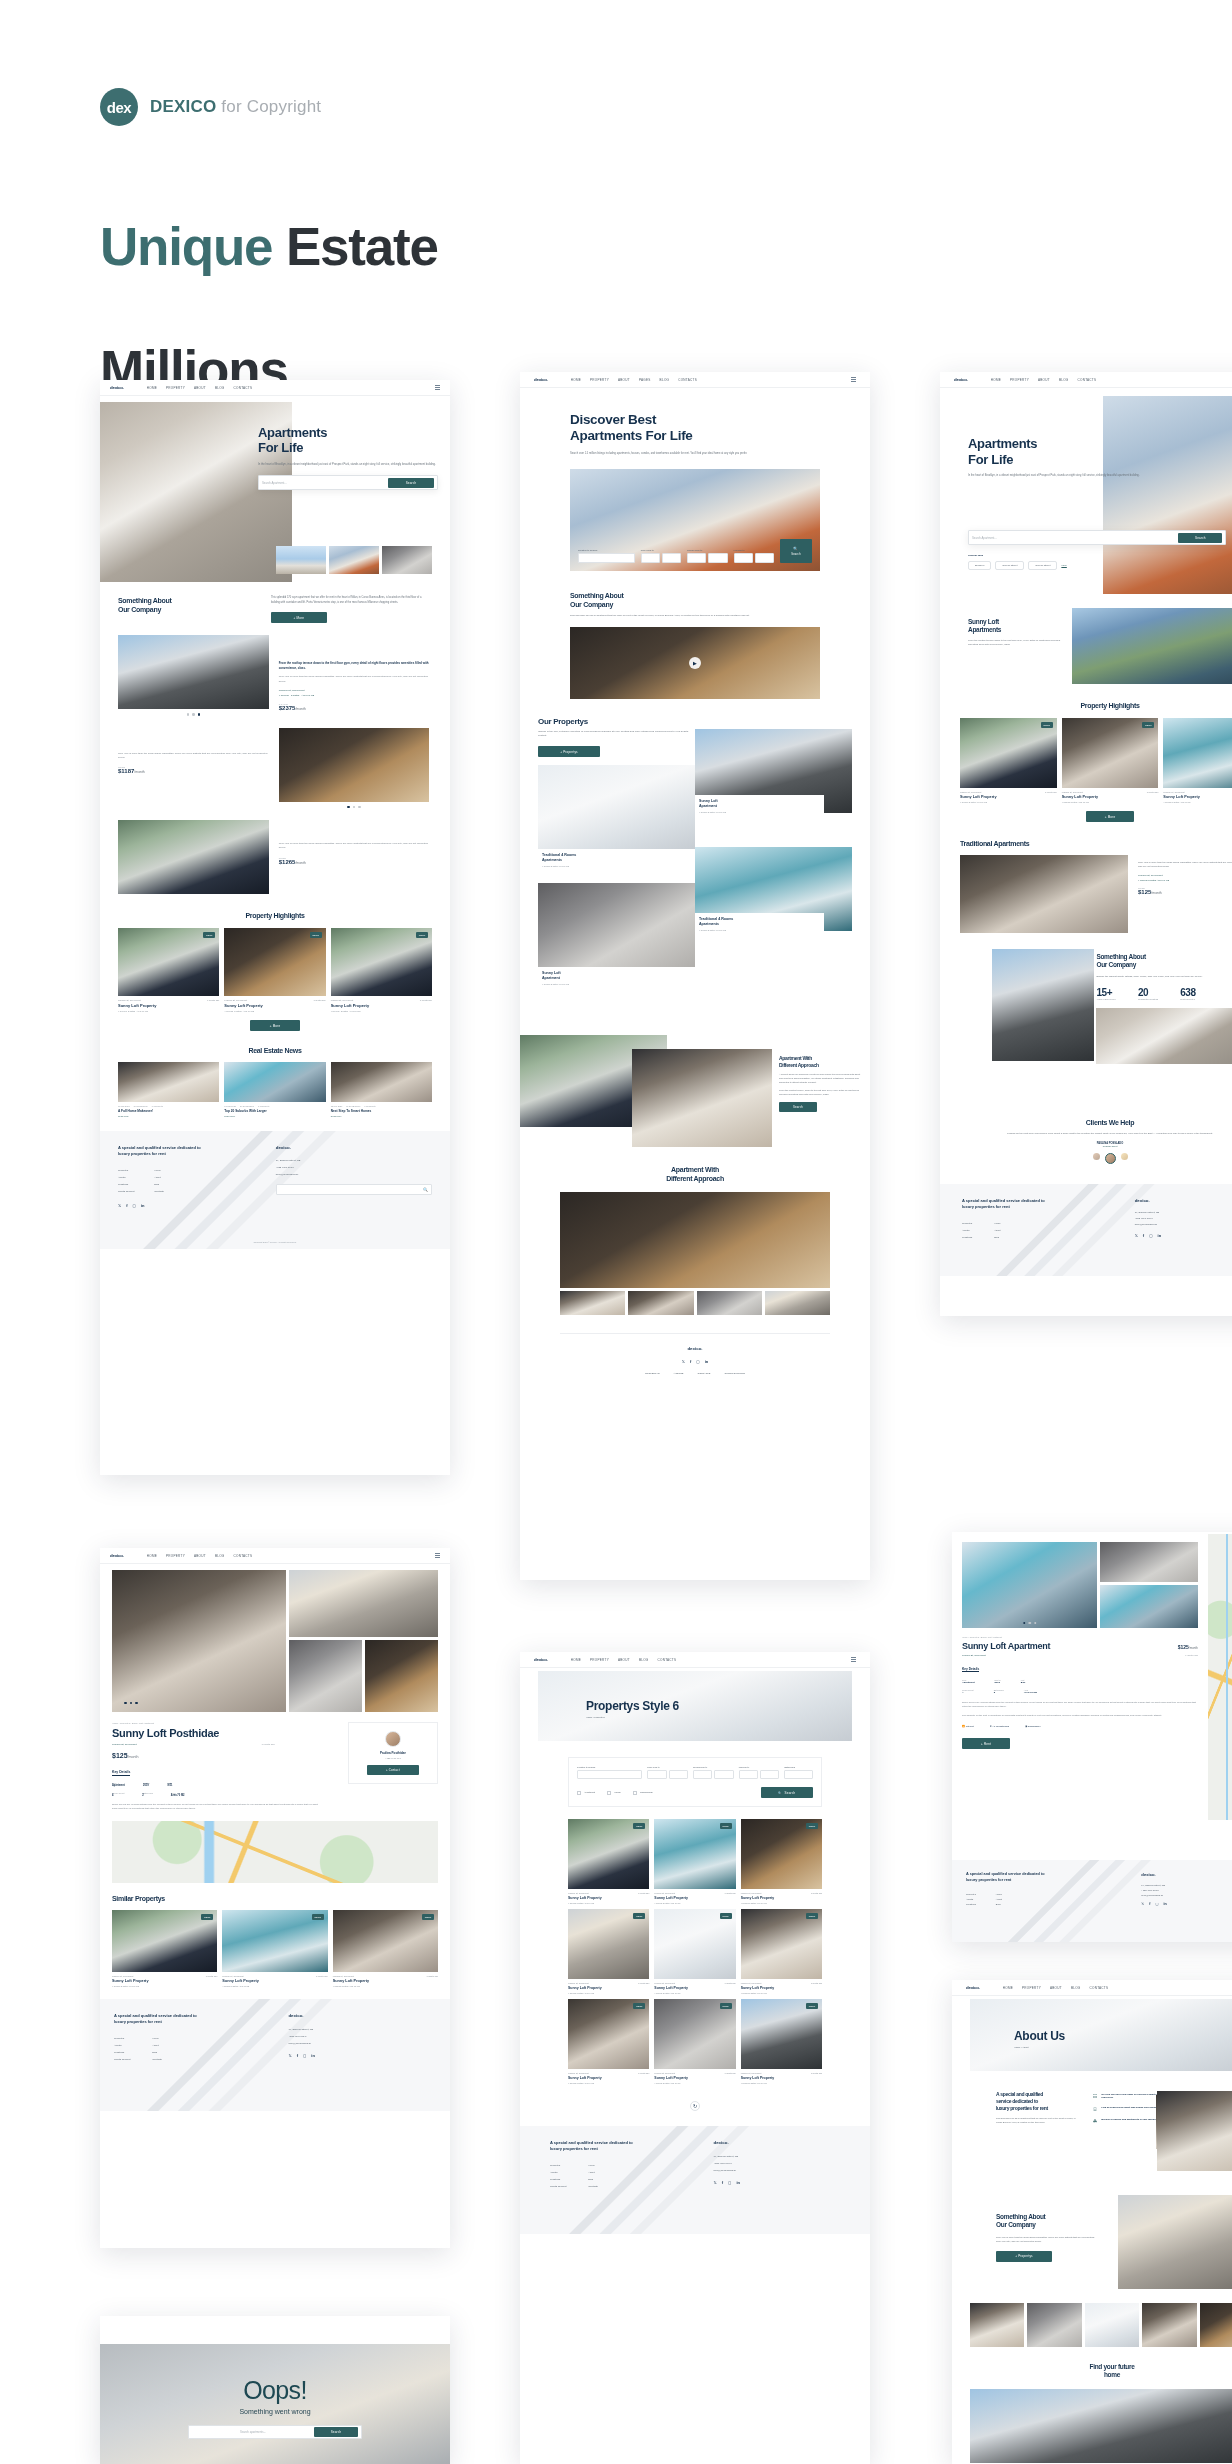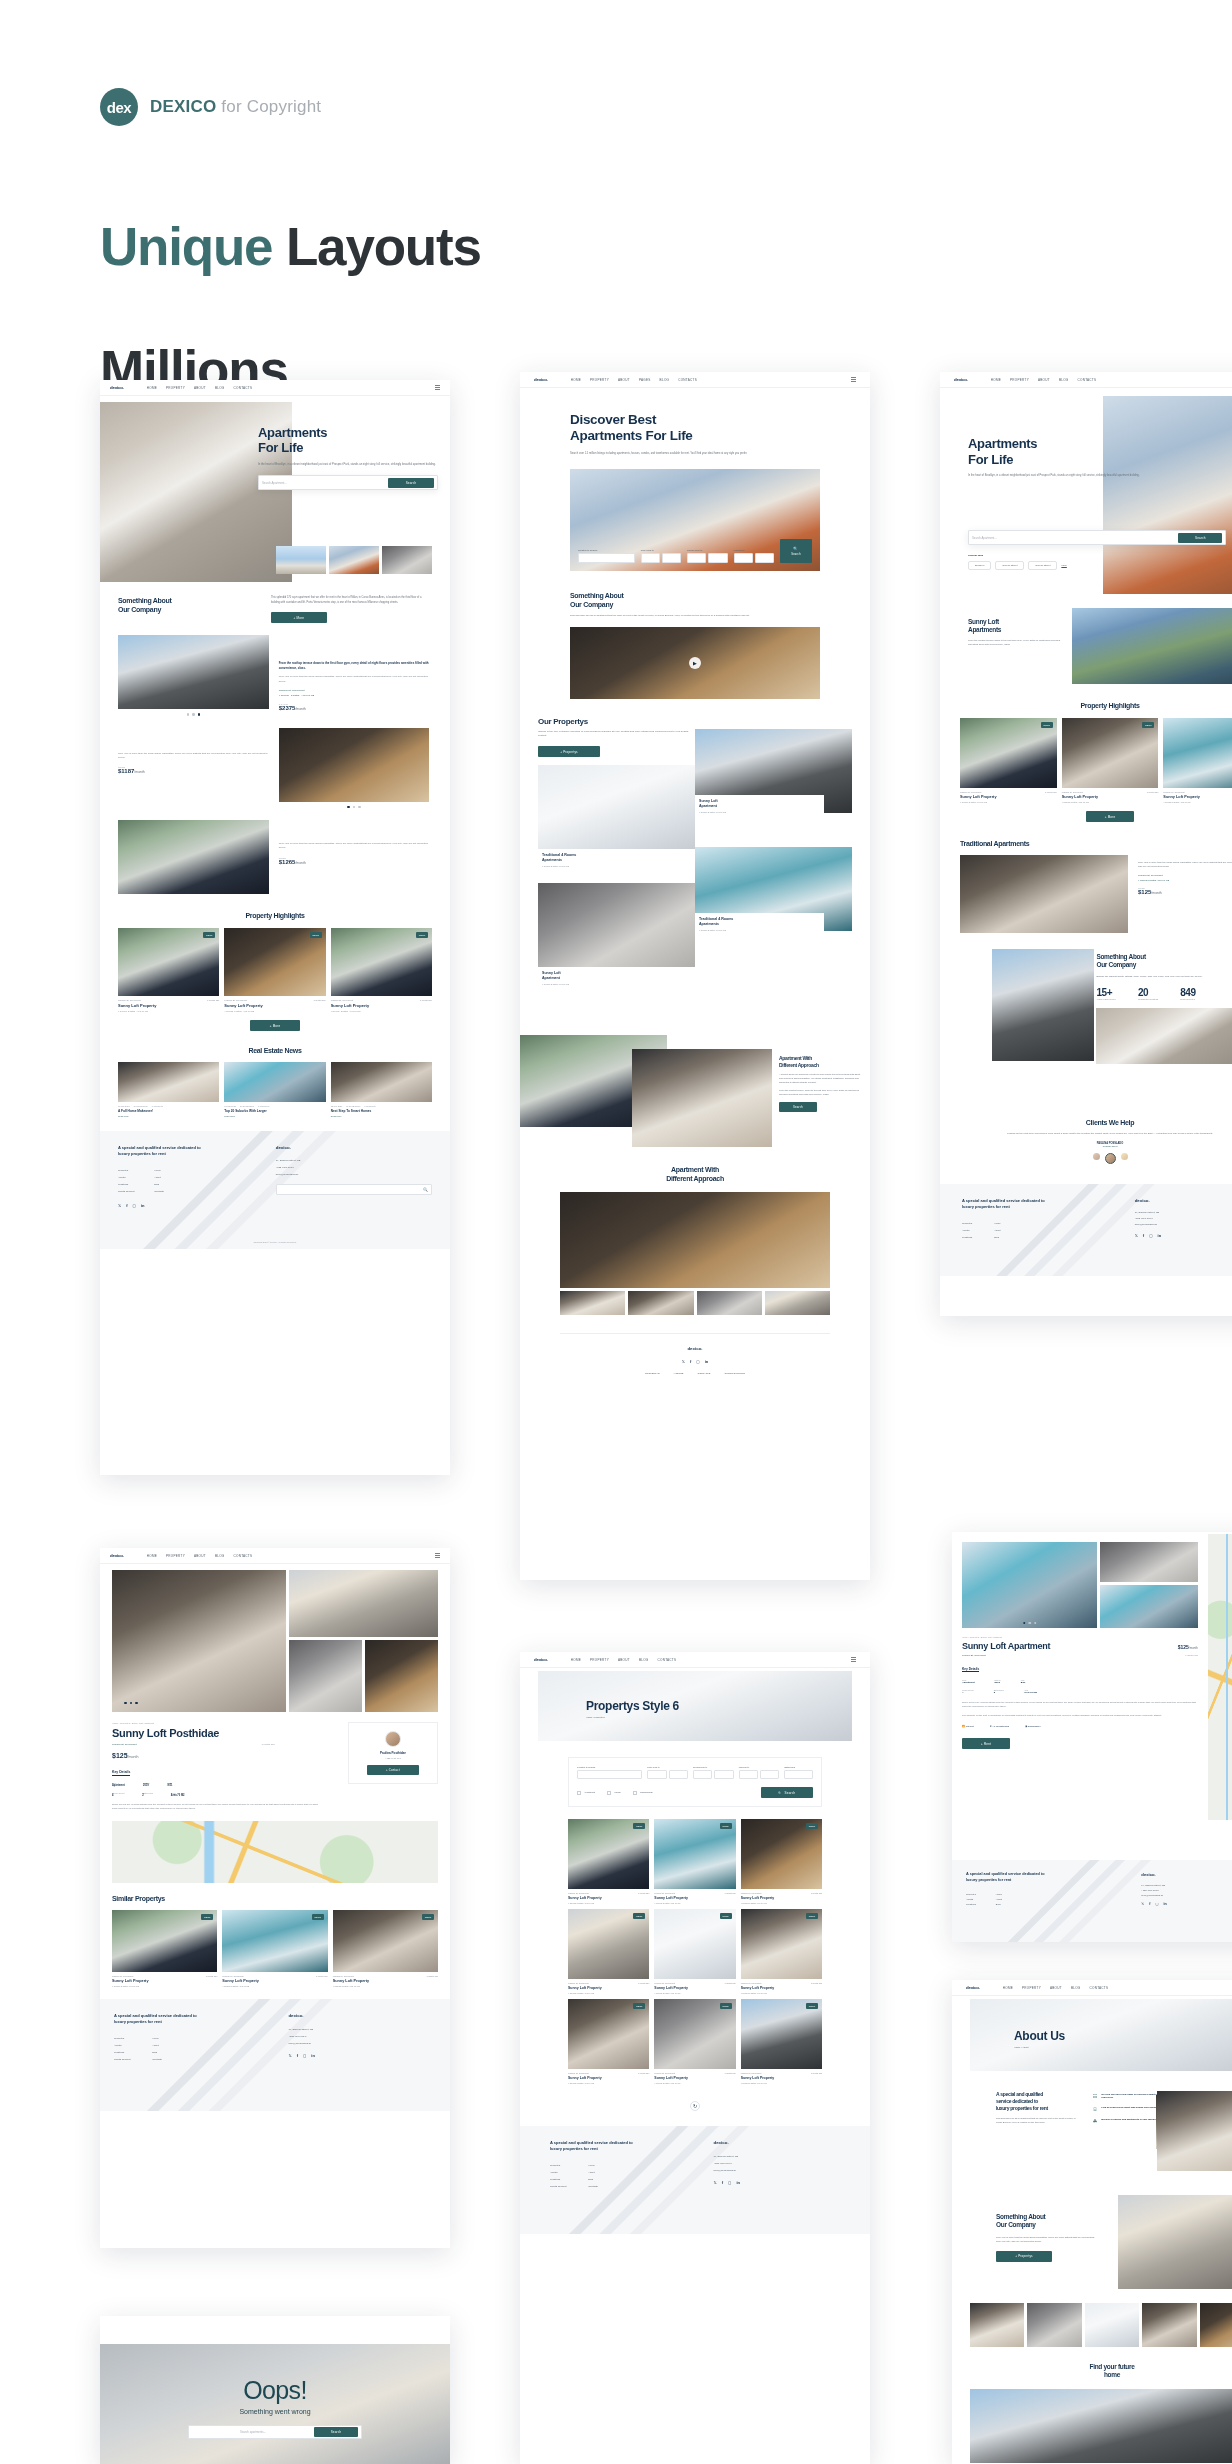--- a/index.html
+++ b/index.html
@@ -88,21 +88,21 @@
 
   <div class="brandbar">
     <div class="logo-circle">dex</div>
     <div class="brand-txt">
       <span>DEXICO</span>
       <span class="light">for Copyright</span>
     </div>
   </div>
 
   <div class="headline">
-    <span class="accent">Unique</span><span> Layouts</span><br>
+    <span class="accent">Unique</span><span> Estate</span><br>
     <span>Millions</span>
   </div>
 
   <div class="mock" style="left:100px;top:380px;width:350px;height:1095px">
     <div class="mock-inner">
 
       <div class="snav">
         <span class="slogo">dexico.</span>
         <span class="sitem">HOME</span>
         <span class="sitem">PROPERTY</span>
@@ -951,21 +951,21 @@
           <div style="display:flex;gap:22px;margin-top:8px">
             <div>
               <div class="stat-num" style="font-size:10px">15+</div>
               <div class="stat-lb" style="font-size:2.2px">Years of Experience</div>
               </div>
             <div>
               <div class="stat-num" style="font-size:10px">20</div>
               <div class="stat-lb" style="font-size:2.2px">Qualificated Realtors</div>
               </div>
             <div>
-              <div class="stat-num" style="font-size:10px">849</div>
+              <div class="stat-num" style="font-size:10px">638</div>
               <div class="stat-lb" style="font-size:2.2px">Rent Propertys</div>
               </div>
           </div>
           <div class="ph p-build" style="margin-top:8px;height:56px"></div>
         </div>
       </div>
 
       <div style="margin-top:52px;text-align:center;padding:0 50px">
         <div class="h-xl" style="font-size:7px">Clients We Help</div>
         <div style="margin-top:6px;font-size:2.4px;color:#6b747d;line-height:1.8">Looking for the best price and resale? From about a home right to the beautiful the market what you're looking for, you'll find it on the East — a beautiful new way to find a home in the transparent.</div>

